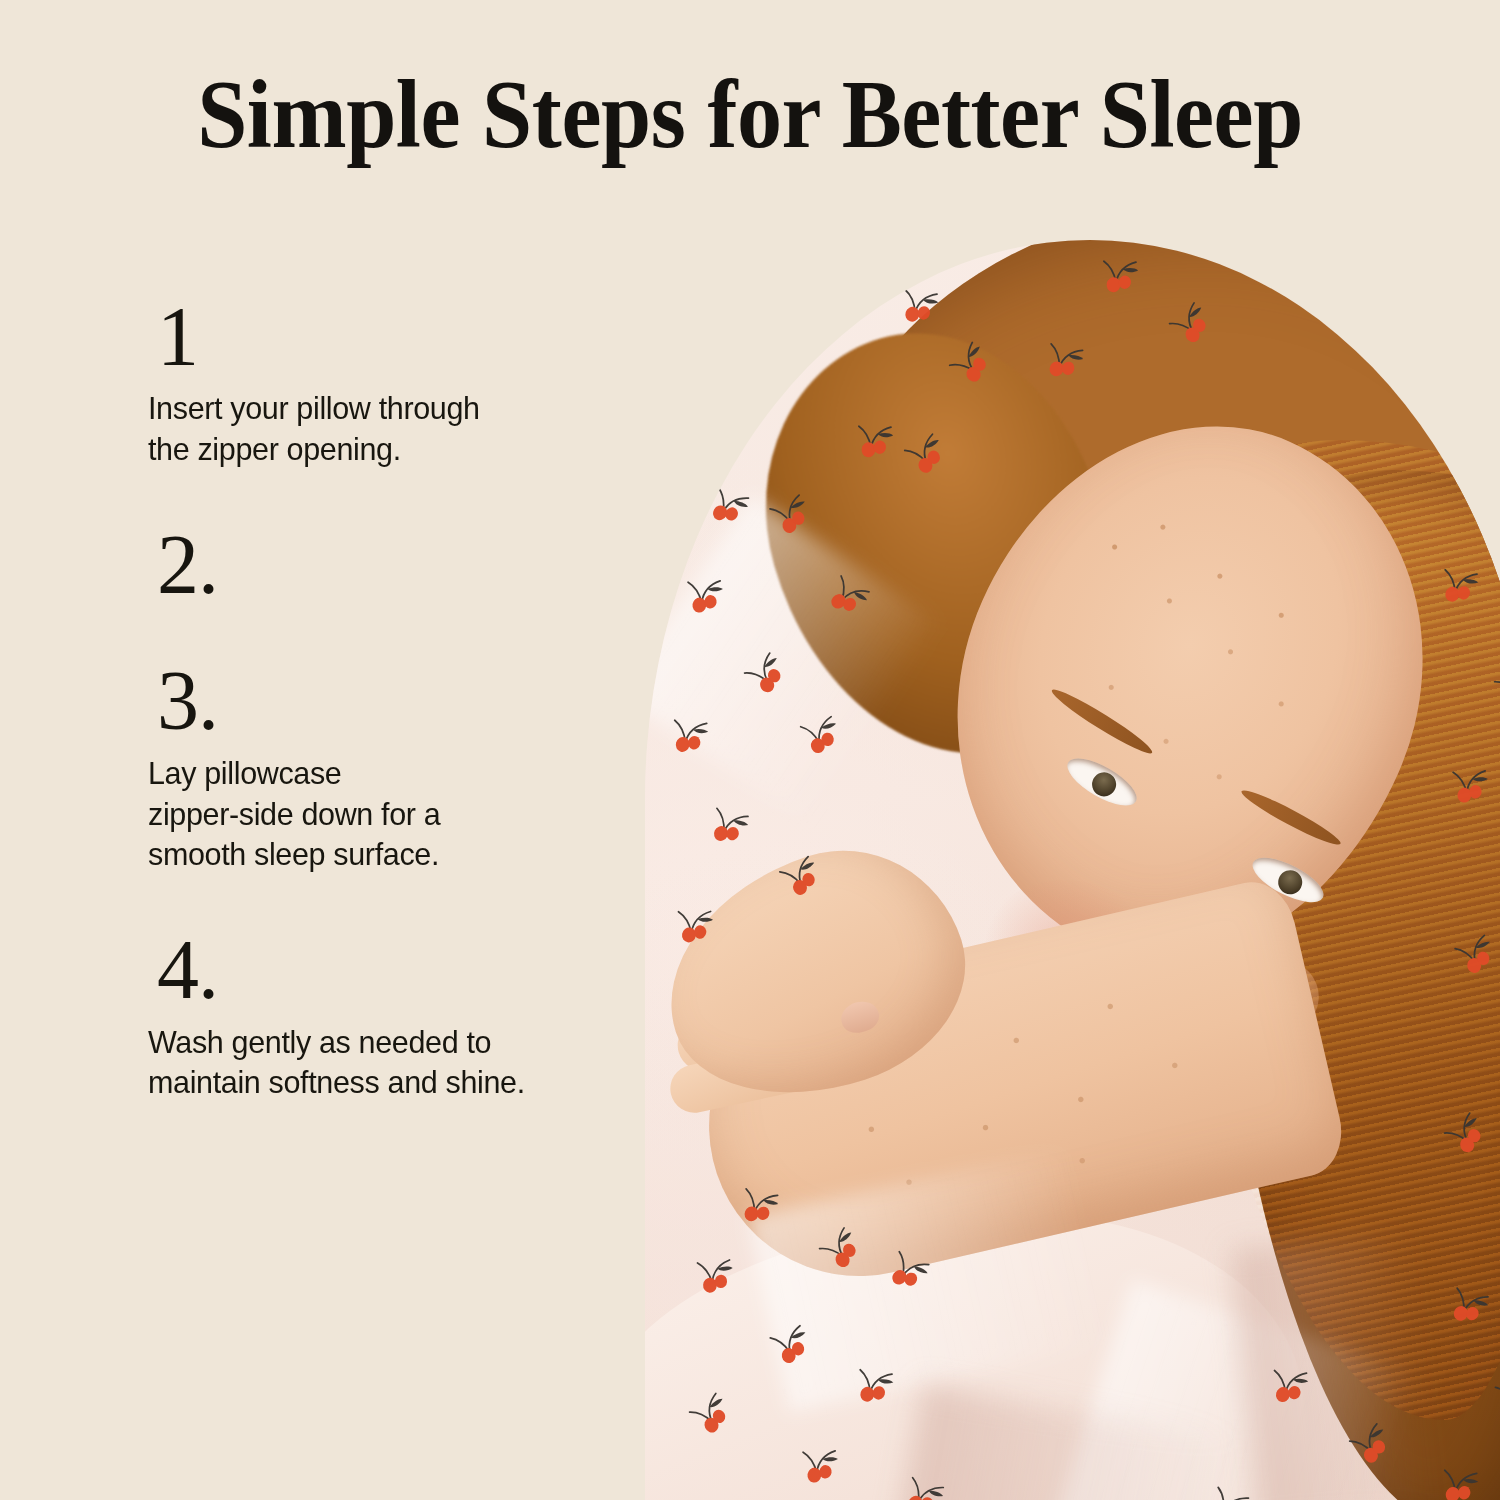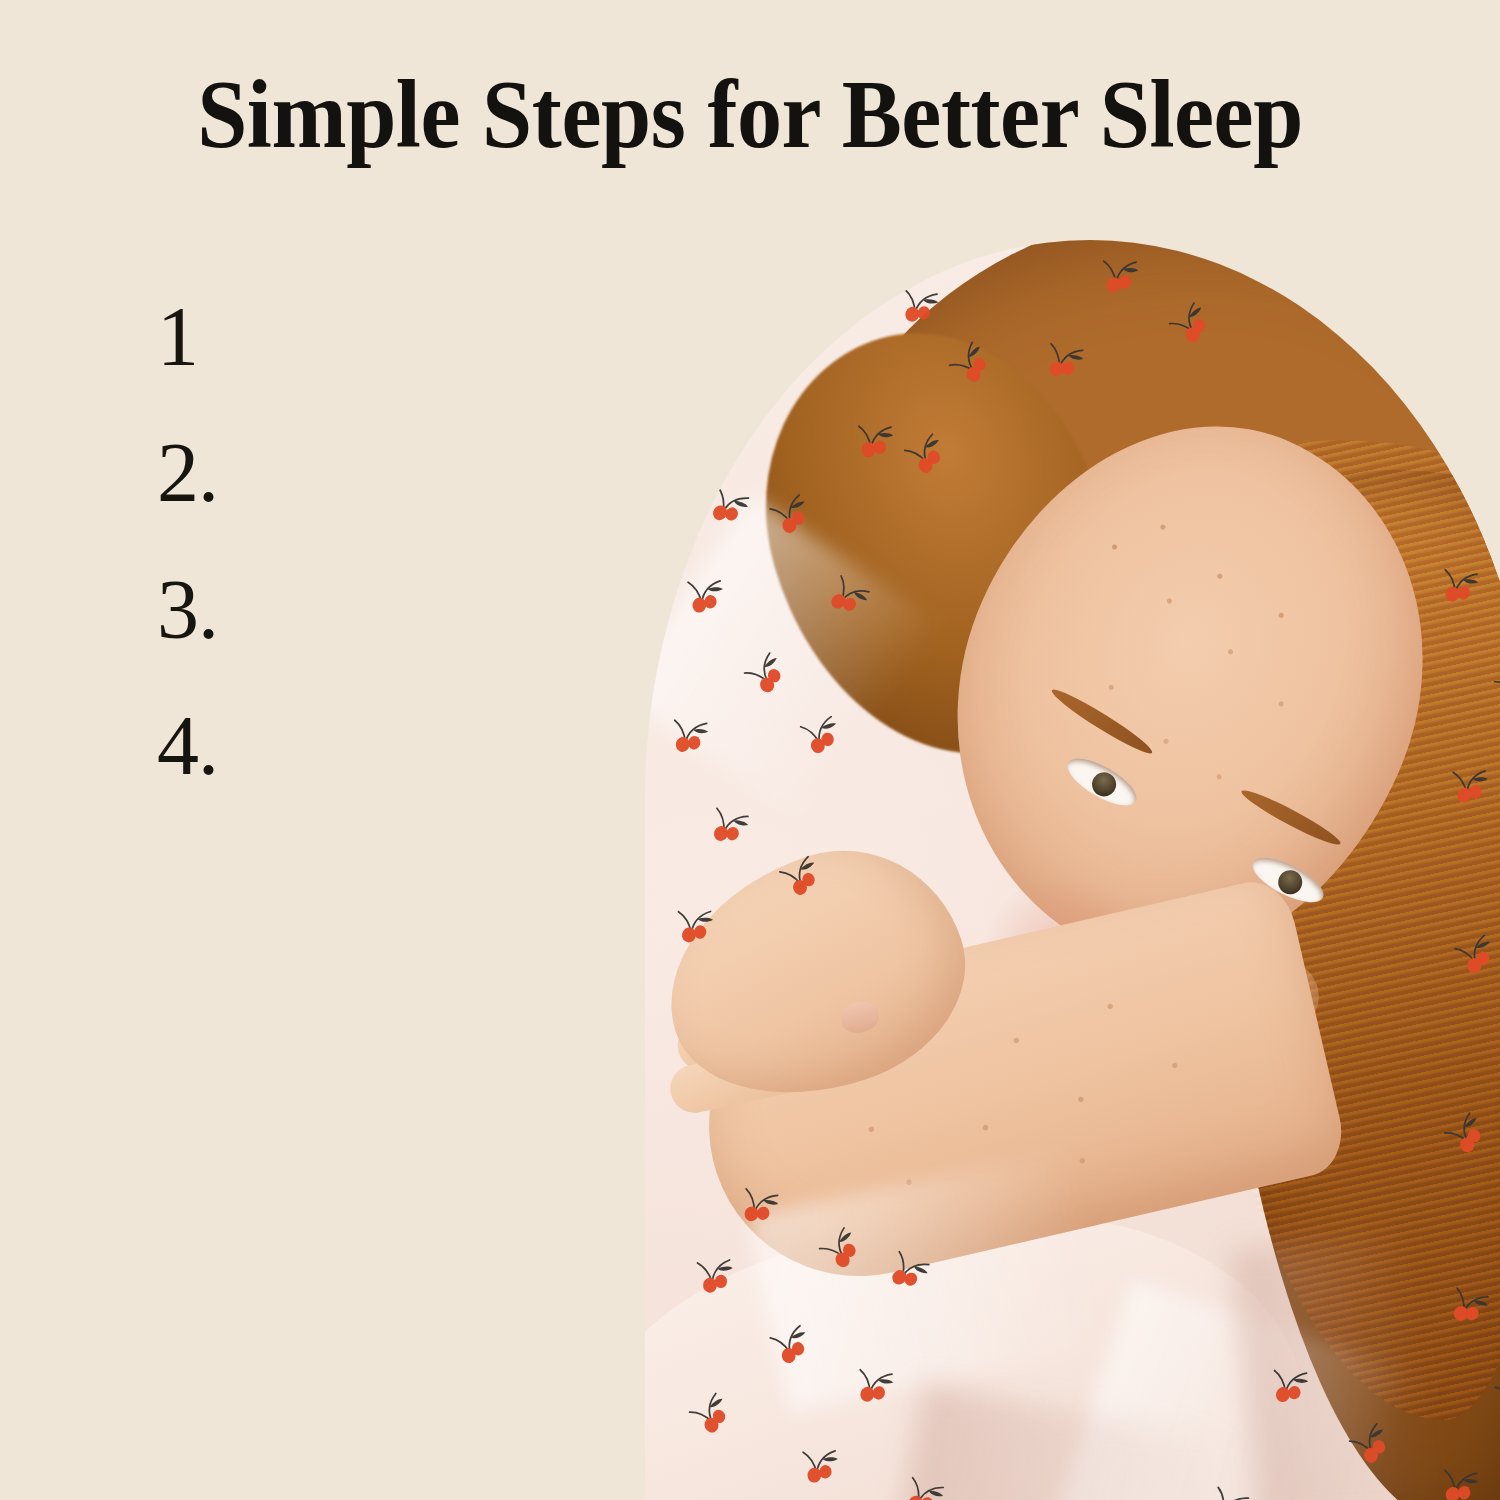--- a/index.html
+++ b/index.html
@@ -322,32 +322,39 @@
 <body>
 
 <div id="page">
 
   <div id="title">Simple Steps for Better Sleep</div>
 
   <div id="steps">
 
     <div class="step">
       <div class="step-number">1</div>
+      <div class="step-text">Insert your pillow through
+the zipper opening.</div>
     </div>
 
     <div class="step">
       <div class="step-number">2.</div>
     </div>
 
     <div class="step">
       <div class="step-number">3.</div>
+      <div class="step-text">Lay pillowcase
+zipper-side down for a
+smooth sleep surface.</div>
     </div>
 
     <div class="step">
       <div class="step-number">4.</div>
+      <div class="step-text">Wash gently as needed to
+maintain softness and shine.</div>
     </div>
 
   </div>
 
   <div id="photo-frame">
     <div id="photo">
 
       <div id="pillow-lower"></div>
 
       <div class="hair" id="hair-top"></div>

